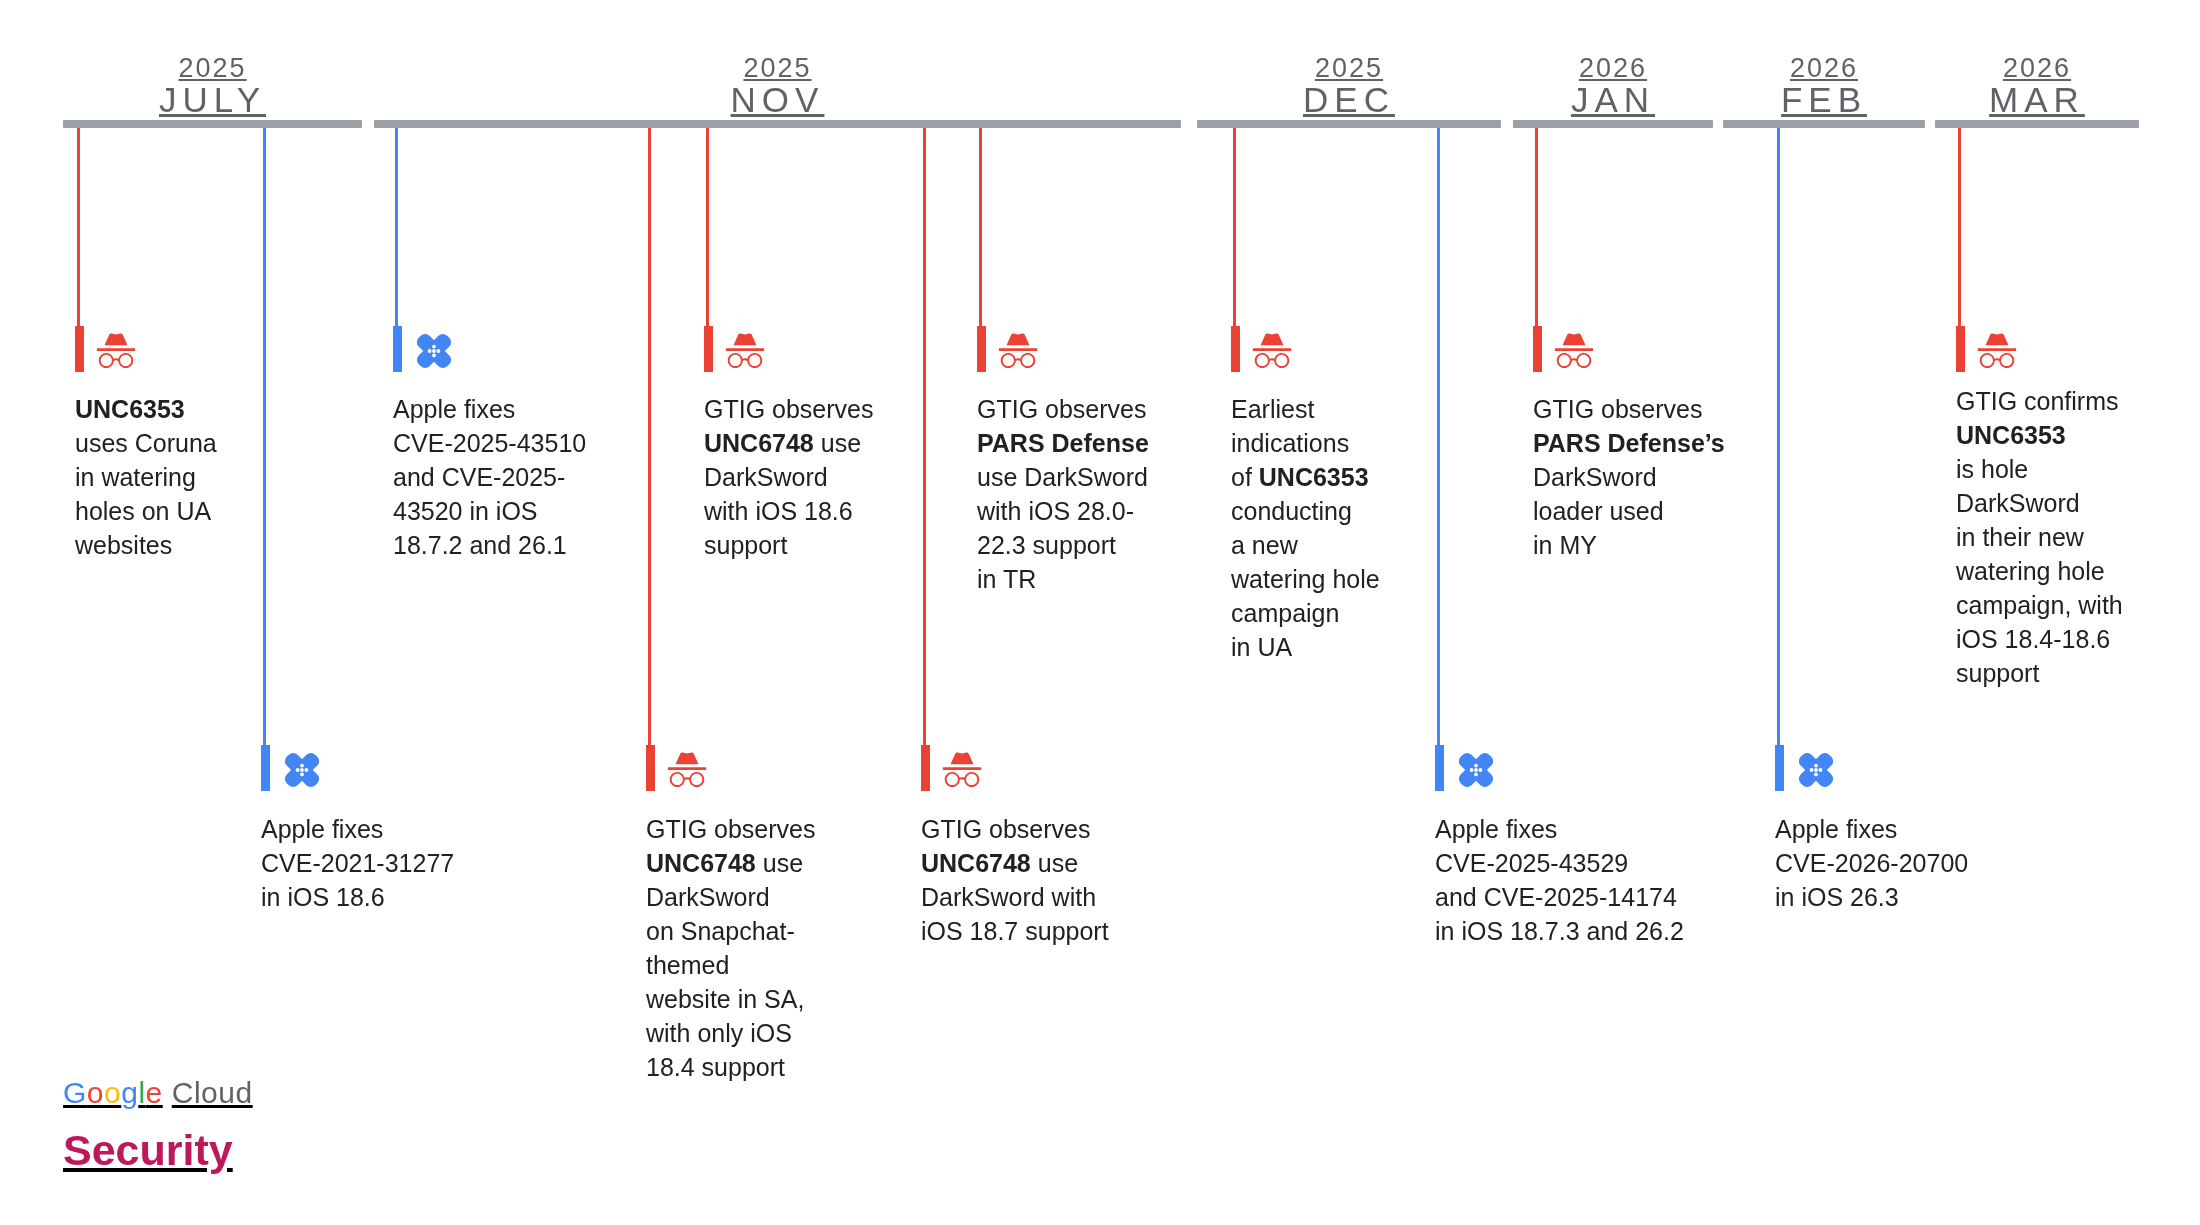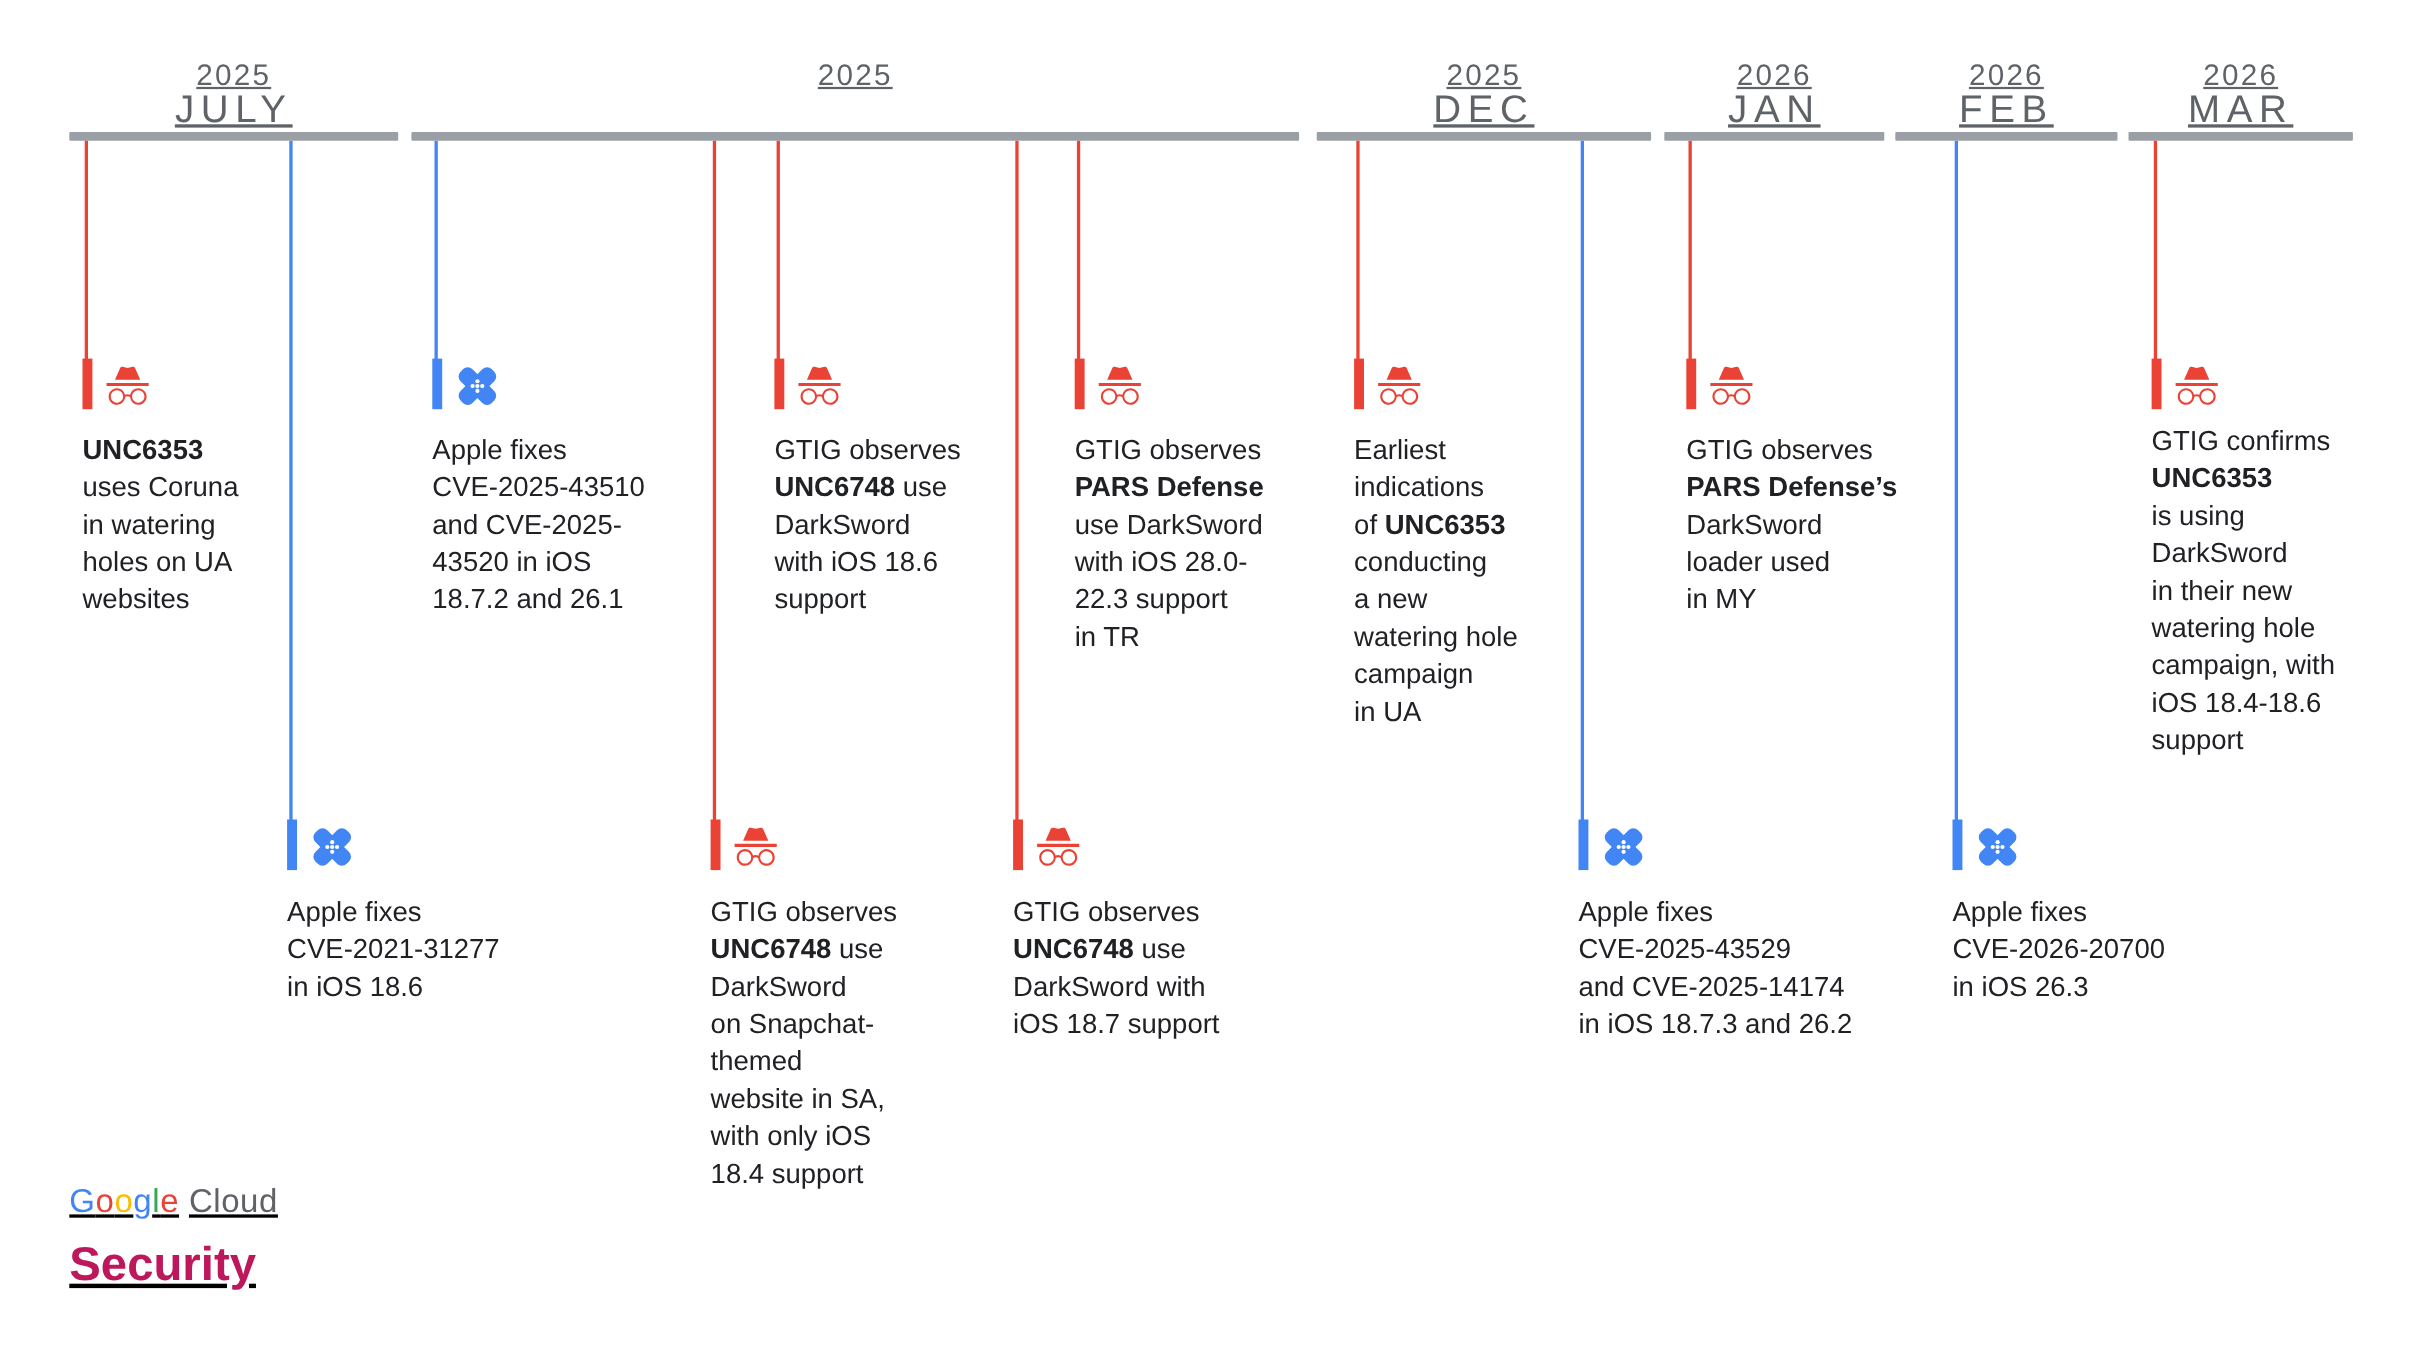--- a/index.html
+++ b/index.html
@@ -29,20 +29,21 @@
 
 <div class="canvas">
   <div id="segments">
       <div class="seg" style="left: 63px; width: 299px;">
     <div class="year">2025</div>
     <div class="month">JULY</div>
   </div>
       <div class="bar" style="left: 63px; width: 299px; background: rgb(154, 160, 166);"></div>
       <div class="seg" style="left: 374px; width: 807px;">
     <div class="year">2025</div>
+    <div class="month">NOV</div>
   </div>
       <div class="bar" style="left: 374px; width: 807px; background: rgb(154, 160, 166);"></div>
       <div class="seg" style="left: 1197px; width: 304px;">
     <div class="year">2025</div>
     <div class="month">DEC</div>
   </div>
       <div class="bar" style="left: 1197px; width: 304px; background: rgb(154, 160, 166);"></div>
       <div class="seg" style="left: 1513px; width: 200px;">
     <div class="year">2026</div>
     <div class="month">JAN</div>
@@ -258,21 +259,21 @@
       <div class="vline" style="left: 1958px; top: 128px; height: 200px; background: rgb(234, 67, 53);"></div>
       <div class="tick" style="left: 1956px; top: 326px; background: rgb(234, 67, 53);"></div>
       <div class="iconbox" style="left: 1974px; top: 328px; color: rgb(234, 67, 53);">
         <svg viewBox="0 0 24 24" aria-hidden="true">
     <path fill="currentColor" d="M17.06 13c-1.86 0-3.42 1.33-3.82 3.1-.95-.41-1.82-.3-2.48-.01C10.35 14.31 8.79 13 6.94 13 4.77 13 3 14.77 3 16.94s1.77 3.94 3.94 3.94c2.06 0 3.74-1.62 3.9-3.68.58-.38 1.35-.52 2.34 0 .16 2.05 1.84 3.68 3.9 3.68 2.17 0 3.94-1.77 3.94-3.94S19.23 13 17.06 13zm-10.12 6.86c-1.61 0-2.92-1.31-2.92-2.92s1.31-2.92 2.92-2.92 2.92 1.31 2.92 2.92-1.31 2.92-2.92 2.92zm10.12 0c-1.61 0-2.92-1.31-2.92-2.92s1.31-2.92 2.92-2.92 2.92 1.31 2.92 2.92-1.31 2.92-2.92 2.92zM22 10.5H2V12h20v-1.5zm-6.47-7.04c-.22-.45-.72-.69-1.21-.58l-2.32.52-2.32-.52c-.49-.11-.99.13-1.21.58L6 9h12l-2.47-5.54z"></path>
   </svg>
       </div>
       <div class="etext" style="left: 1956px; top: 384px;">
         <div><span>GTIG confirms</span></div>
         <div><b>UNC6353</b></div>
-        <div><span>is using</span></div>
+        <div><span>is hole</span></div>
         <div><span>DarkSword</span></div>
         <div><span>in their new</span></div>
         <div><span>watering hole</span></div>
         <div><span>campaign, with</span></div>
         <div><span>iOS 18.4-18.6</span></div>
         <div><span>support</span></div>
       </div>
     </div>
 
   <div class="logo">

